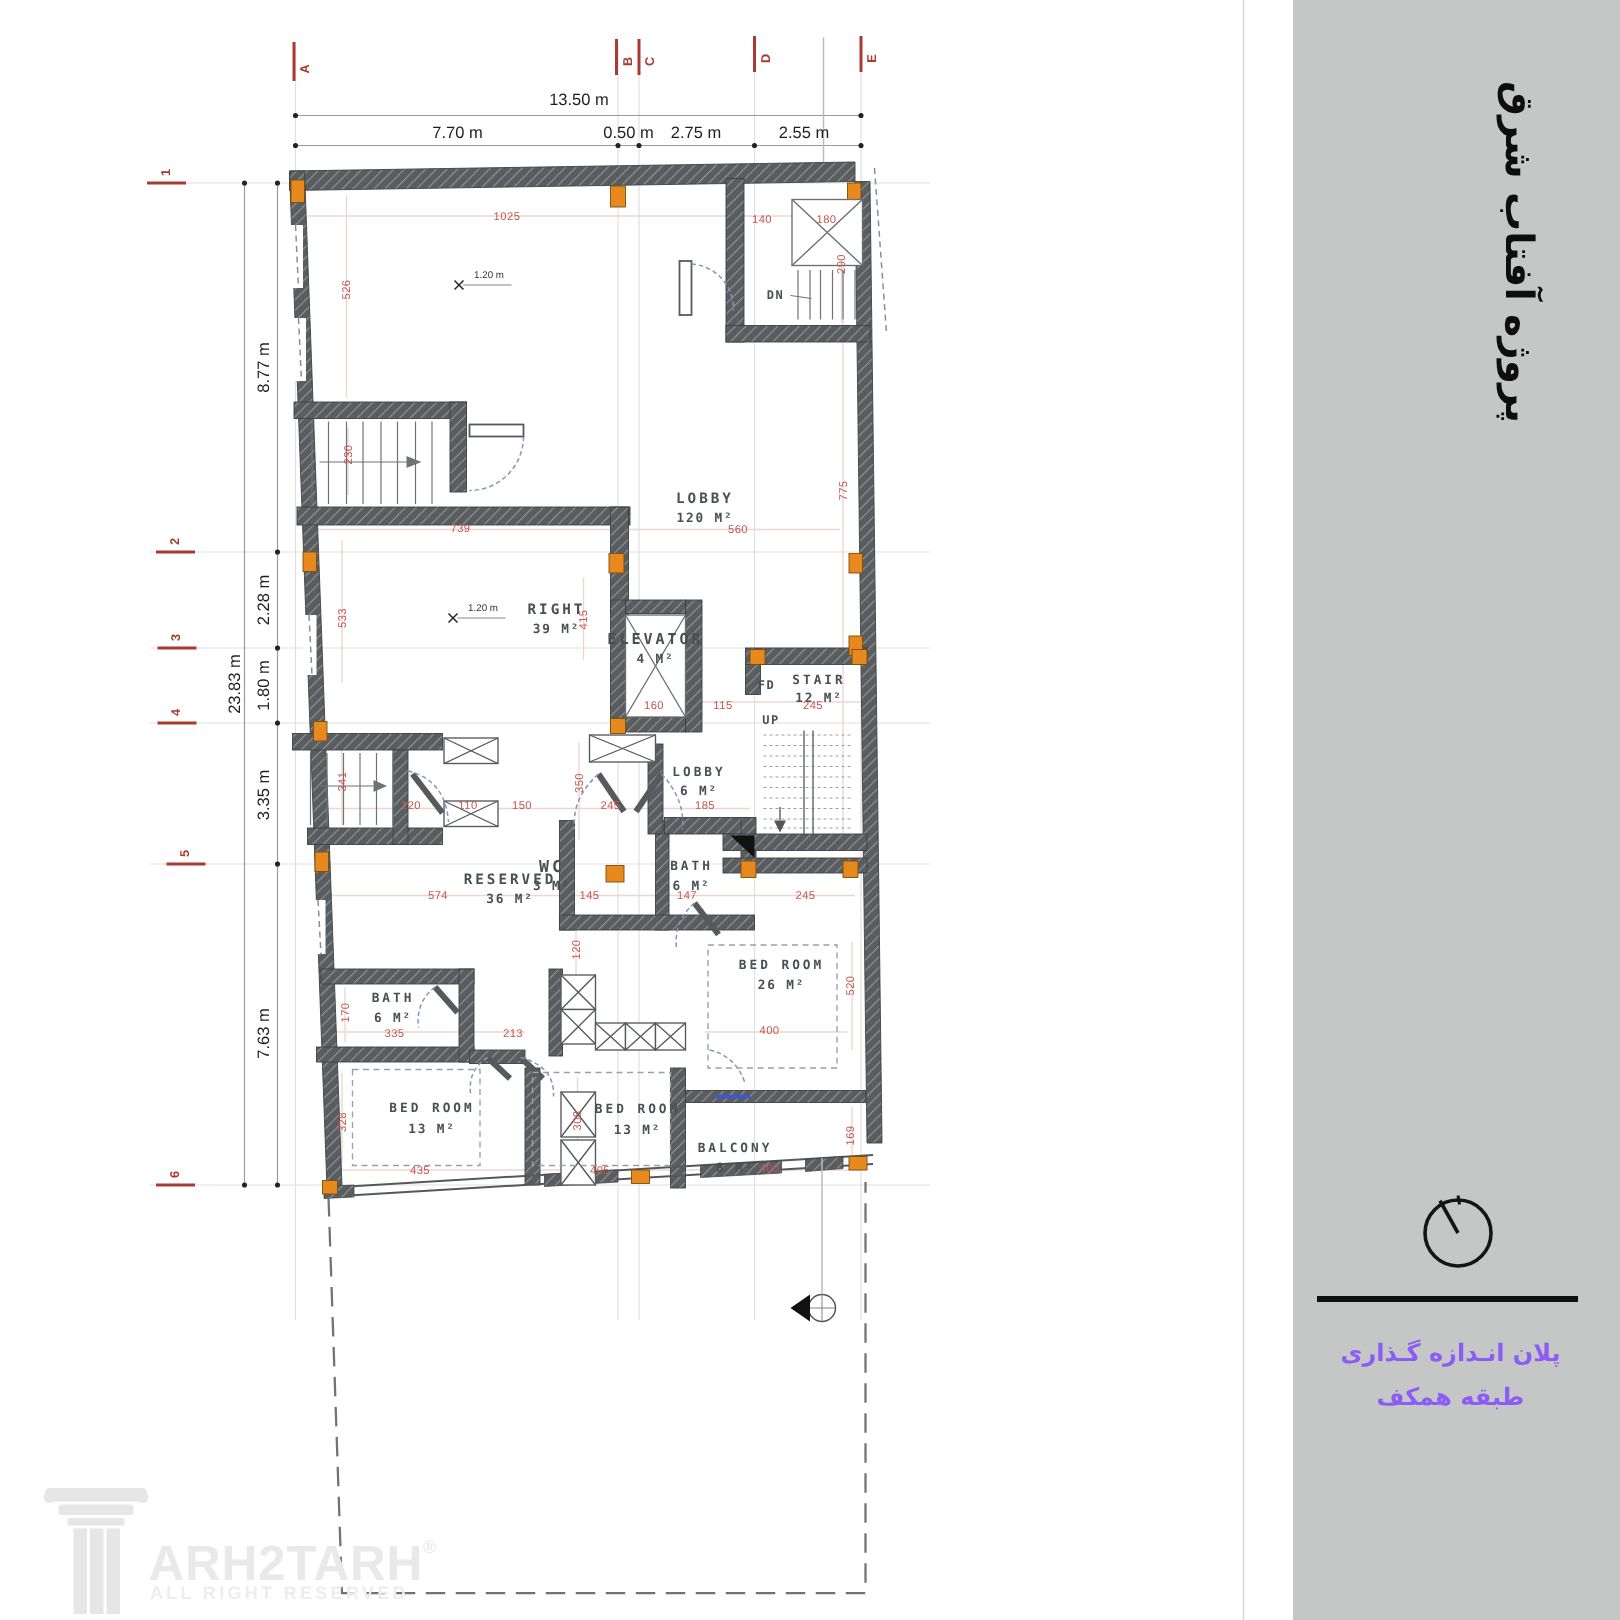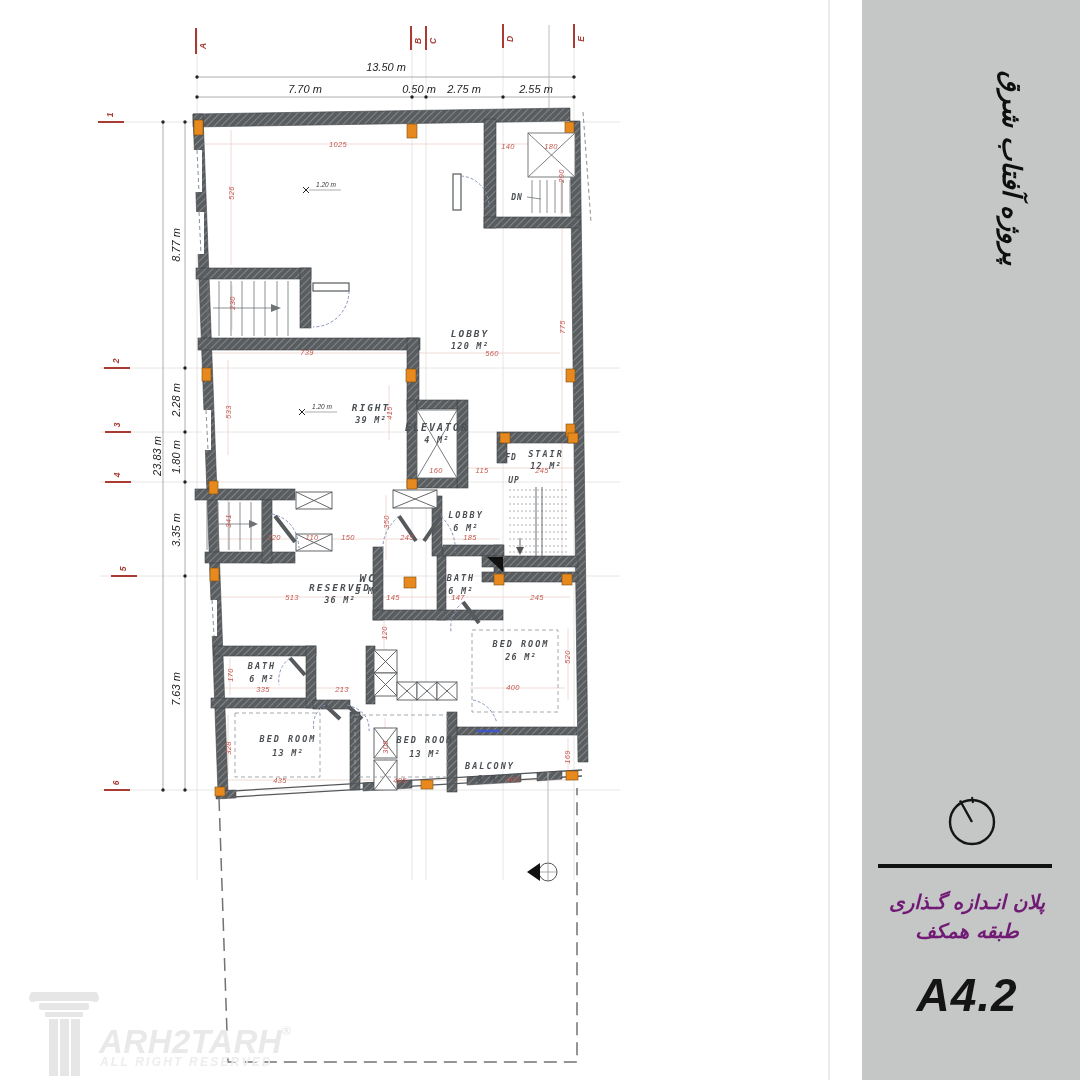--- a/index.html
+++ b/index.html
@@ -1,38 +1,38 @@
 <!DOCTYPE html>
 <html><head>
 <meta charset="utf-8">
 <style>
   html,body{margin:0;padding:0;width:1080px;height:1080px;background:#fff;overflow:hidden;
             font-family:"Liberation Sans",sans-serif;}
-  .stage{position:relative;width:1080px;height:896px;background:#fff;font-style:italic;}
+  .stage{position:relative;width:1080px;height:896px;background:#fff;}
   .plan-svg{position:absolute;left:0;top:0;width:1080px;height:1080px;}
   
   .t{position:absolute;transform:translate(-50%,-50%);white-space:nowrap;}
   .v{transform:translate(-50%,-50%) rotate(-90deg);}
   .room{font-family:"DejaVu Sans Mono",monospace;font-weight:600;font-size:9.5px;
         letter-spacing:2px;color:#4a4f53;}
   .area{font-family:"DejaVu Sans Mono",monospace;font-weight:600;font-size:8.5px;
         letter-spacing:1.2px;color:#4a4f53;}
   .ann{font-family:"DejaVu Sans Mono",monospace;font-weight:600;font-size:8px;
        letter-spacing:1px;color:#4a4f53;}
   .bdim{font-size:11px;color:#1f1f1f;}
   .gmark{font-weight:700;font-size:8.5px;color:#a93b32;}
   .rd{font-size:7.5px;color:#c4574e;letter-spacing:.3px;}
   .spot{font-size:6.5px;color:#333;}
   
   .sidebar{position:absolute;left:862px;top:0;width:218px;height:1080px;background:#c5c6c6;}
   .proj{position:absolute;left:1012px;top:168px;transform:translate(-50%,-50%) rotate(90deg);
         font-family:"DejaVu Sans",sans-serif;font-weight:700;font-size:26px;color:#0e0e0e;
         direction:rtl;white-space:nowrap;}
   .divider{position:absolute;left:878px;top:864px;width:174px;height:4px;background:#111;}
-  .cap{font-family:"DejaVu Sans",sans-serif;font-weight:700;font-size:20px;color:#701a75;direction:rtl;}
+  .cap{font-family:"DejaVu Sans",sans-serif;font-weight:700;font-size:16px;color:#8b5cf6;direction:rtl;}
   .sheet{font-weight:800;font-size:46px;color:#141414;letter-spacing:1px;}
   .compass{position:absolute;left:937px;top:787px;width:70px;height:70px;}
   
   .logo-icon{position:absolute;left:26px;top:986px;width:80px;height:92px;}
   .brand{position:absolute;left:99px;top:1042px;transform:translate(0,-50%);
          font-weight:700;font-size:33px;color:#e9e9e9;letter-spacing:.5px;white-space:nowrap;}
   .brand .reg{font-size:12px;vertical-align:18px;}
   .tagline{position:absolute;left:100px;top:1062px;transform:translate(0,-50%);
            font-weight:700;font-size:12px;letter-spacing:2.2px;color:#ededed;white-space:nowrap;}
 </style>
@@ -437,21 +437,21 @@
   <span class="t rd" style="left:436px;top:470px">160</span>
   <span class="t rd" style="left:482px;top:470px">115</span>
   <span class="t rd" style="left:542px;top:470px">245</span>
   <span class="t rd v" style="left:228px;top:521px">341</span>
   <span class="t rd" style="left:274px;top:537px">120</span>
   <span class="t rd" style="left:312px;top:537px">110</span>
   <span class="t rd" style="left:348px;top:537px">150</span>
   <span class="t rd" style="left:407px;top:537px">245</span>
   <span class="t rd" style="left:470px;top:537px">185</span>
   <span class="t rd v" style="left:386px;top:522px">350</span>
-  <span class="t rd" style="left:292px;top:597px">513</span>
+  <span class="t rd" style="left:292px;top:597px">574</span>
   <span class="t rd" style="left:393px;top:597px">145</span>
   <span class="t rd" style="left:458px;top:597px">147</span>
   <span class="t rd" style="left:537px;top:597px">245</span>
   <span class="t rd v" style="left:384px;top:633px">120</span>
   <span class="t rd" style="left:263px;top:689px">335</span>
   <span class="t rd v" style="left:230px;top:675px">170</span>
   <span class="t rd" style="left:342px;top:689px">213</span>
   <span class="t rd" style="left:513px;top:687px">400</span>
   <span class="t rd v" style="left:567px;top:657px">520</span>
   <span class="t rd" style="left:280px;top:780px">435</span>
@@ -467,21 +467,20 @@
 
 <svg class="compass" viewBox="0 0 70 70">
   <circle cx="35" cy="35" r="22" fill="none" stroke="#151515" stroke-width="2.4"></circle>
   <line x1="35" y1="35" x2="23" y2="13.5" stroke="#151515" stroke-width="2.4"></line>
   <line x1="35" y1="10" x2="36" y2="16" stroke="#151515" stroke-width="2"></line>
 </svg>
 
 <div class="divider"></div>
 <span class="t cap" style="left:967px;top:902px">پلان انـدازه گـذاری</span>
 <span class="t cap" style="left:967px;top:931px">طبقه همکف</span>
-<span class="t sheet" style="left:967px;top:995px">A4.2</span>
 
 <svg class="logo-icon" viewBox="0 0 80 92">
   <g fill="#e6e6e6">
     <rect x="4" y="6" width="68" height="9" rx="3"></rect>
     <circle cx="7" cy="12" r="4"></circle>
         <circle cx="69" cy="12" r="4"></circle>
     <rect x="13" y="17" width="50" height="7" rx="2"></rect>
     <rect x="19" y="26" width="38" height="5" rx="1"></rect>
     <rect x="23" y="33" width="9" height="57"></rect>
     <rect x="34" y="33" width="9" height="57"></rect>

